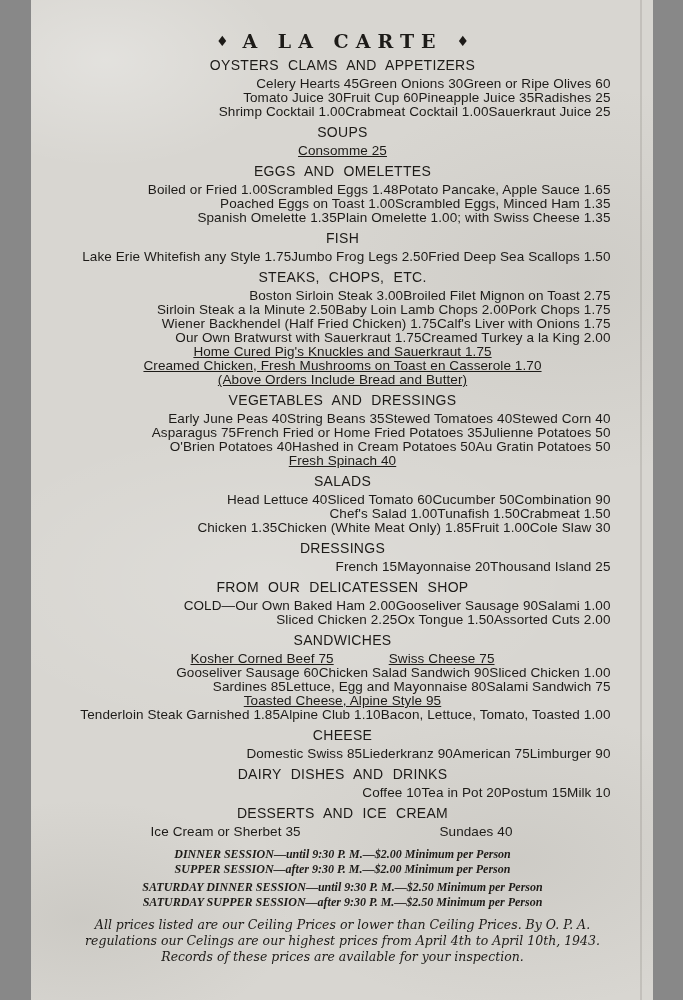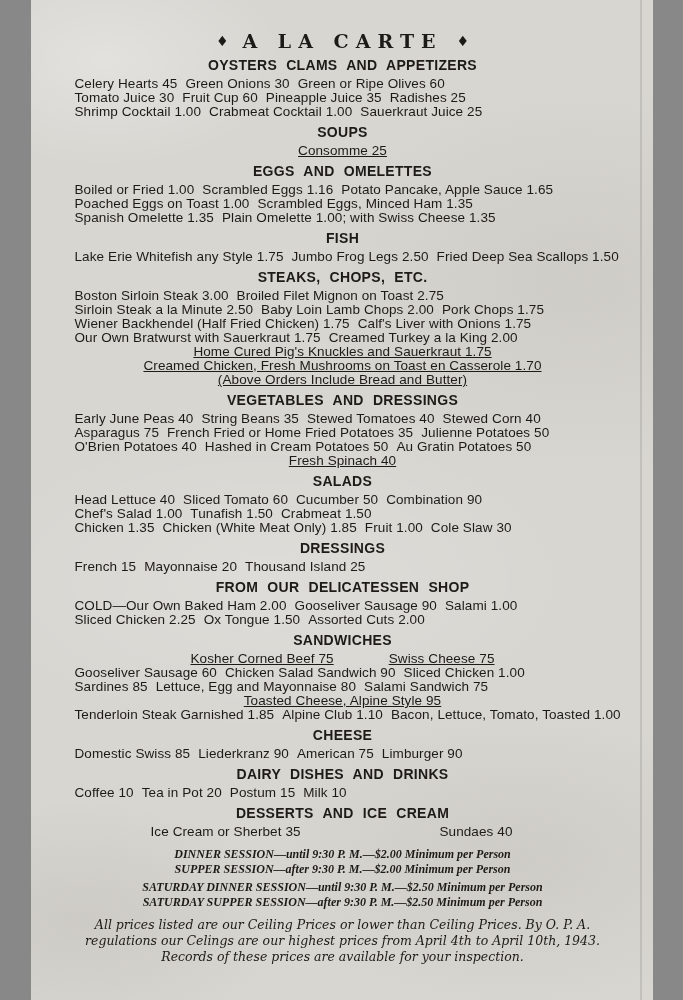--- a/index.html
+++ b/index.html
@@ -29,34 +29,34 @@
     font-family:"DejaVu Serif",serif;
     font-weight:bold;
     font-size:19px;
     letter-spacing:7px;
     margin-bottom:4px;
     white-space:nowrap;
   }
   .title .bullet{font-size:14px;letter-spacing:0;vertical-align:2px;padding:0 14px;}
   .heading{
     text-align:center;
-    font-weight:bold;
+    font-weight:normal;
     font-size:14px;
     line-height:14px;
     letter-spacing:.3px;
     word-spacing:5px;
     margin:6px 0 5px;
   }
   .row{
     display:flex;
     font-size:13.5px;
     line-height:14px;
     letter-spacing:.1px;
   }
-  .row.spread{justify-content:flex-start;gap:8px;}
+  .row.spread{justify-content:flex-end;}
   .row.center{justify-content:center;gap:55px;text-decoration:underline;}
   .row.inset{justify-content:space-between;padding:0 98px 0 76px;}
   .row .item{white-space:nowrap;}
   .sessions{
     margin-top:8px;
     text-align:center;
     font-family:Liberation Serif, serif;
     font-style:italic;
     font-weight:bold;
     font-size:12px;
@@ -112,21 +112,21 @@
       <div class="section">
         <div class="heading">SOUPS</div>
         <div class="row center">
           <span class="item">Consomme 25</span>
         </div>
       </div>
       <div class="section">
         <div class="heading">EGGS AND OMELETTES</div>
         <div class="row spread">
           <span class="item">Boiled or Fried 1.00</span>
-          <span class="item">Scrambled Eggs 1.16</span>
+          <span class="item">Scrambled Eggs 1.48</span>
           <span class="item">Potato Pancake, Apple Sauce 1.65</span>
         </div>
         <div class="row spread">
           <span class="item">Poached Eggs on Toast 1.00</span>
           <span class="item">Scrambled Eggs, Minced Ham 1.35</span>
         </div>
         <div class="row spread">
           <span class="item">Spanish Omelette 1.35</span>
           <span class="item">Plain Omelette 1.00; with Swiss Cheese 1.35</span>
         </div>

